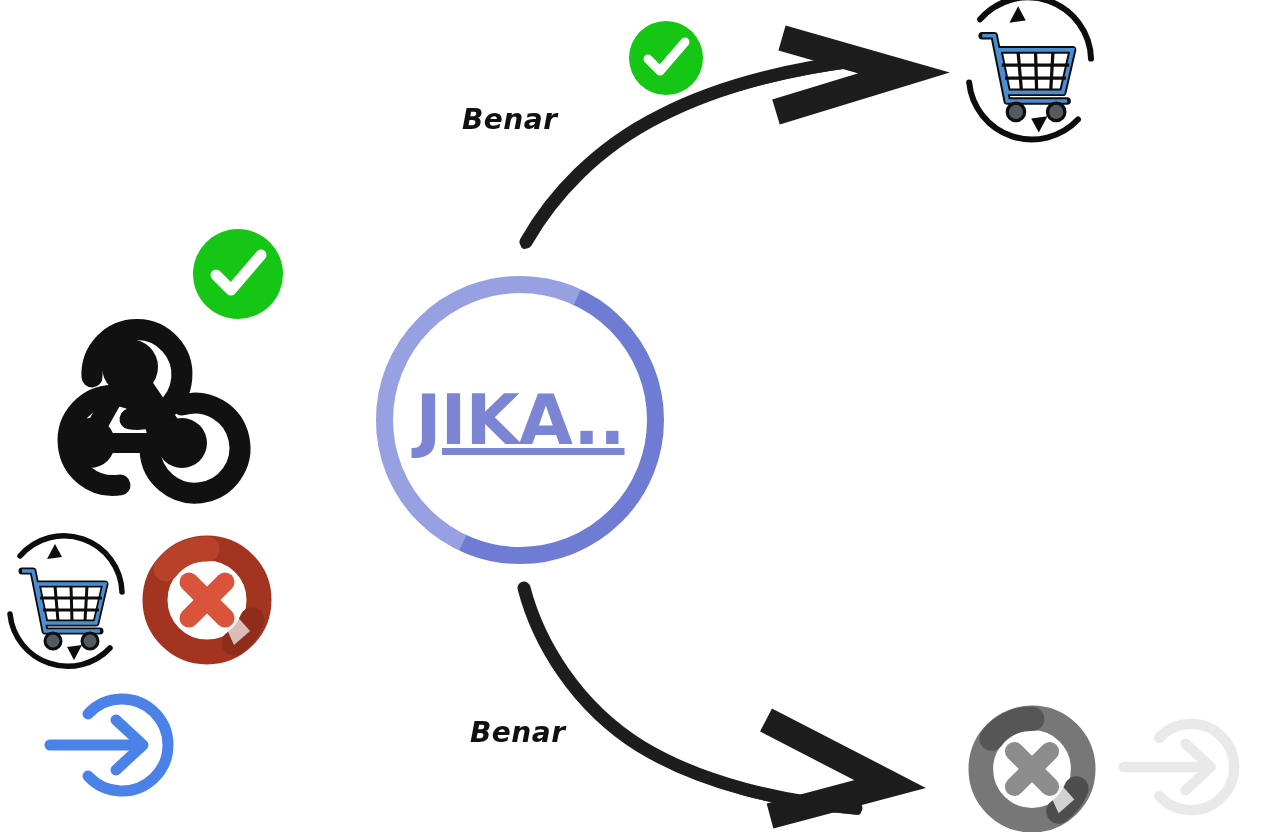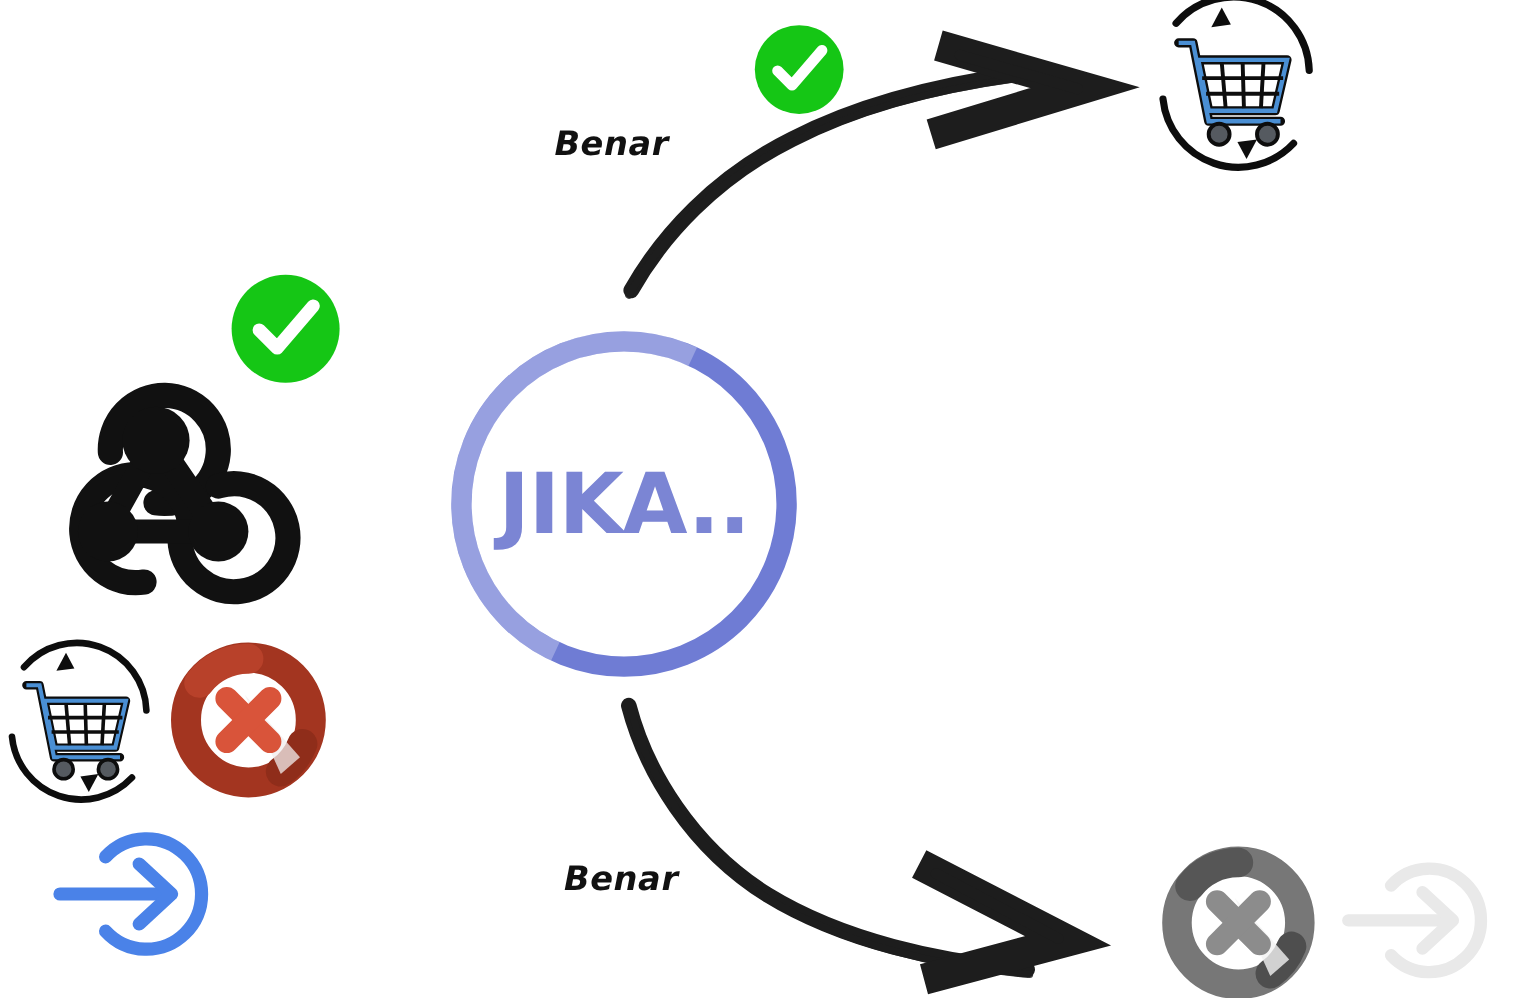--- a/index.html
+++ b/index.html
@@ -50,20 +50,21 @@
     inset: 0;
     display: flex;
     align-items: center;
     justify-content: center;
     font-family: "DejaVu Sans", sans-serif;
     font-weight: 700;
     font-size: 70px;
     letter-spacing: -1px;
     color: #7b85d4;
     user-select: none;
+    text-decoration: underline;
   }
 
   
   .script-label {
     position: absolute;
     font-family: "DejaVu Sans", sans-serif;
     font-style: italic;
     font-weight: 700;
     font-size: 28px;
     color: #111111;

